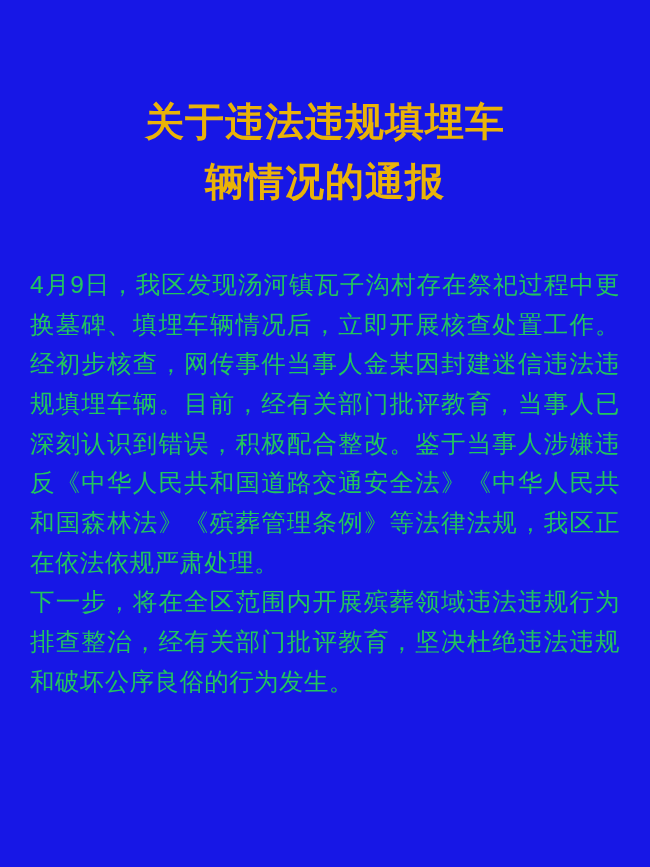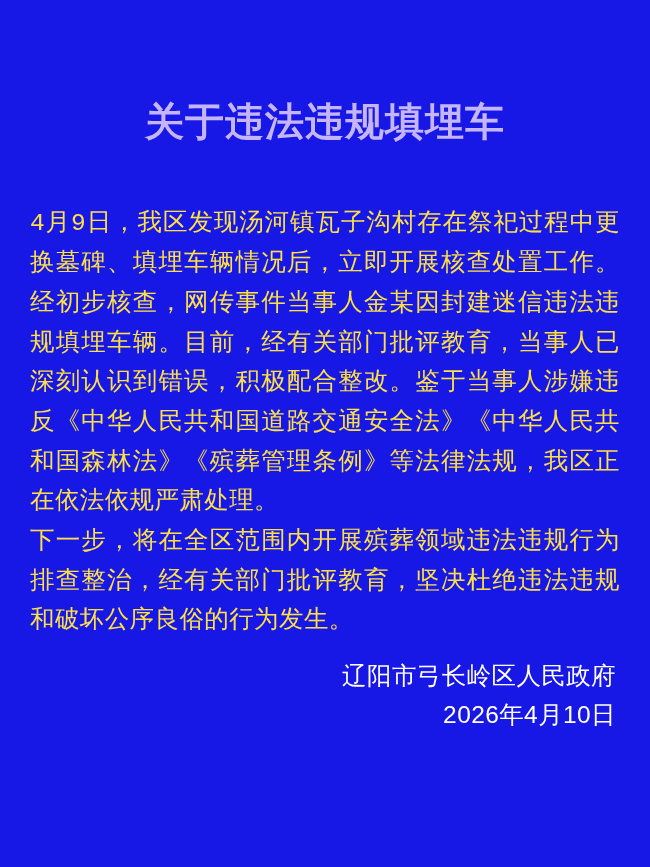--- a/index.html
+++ b/index.html
@@ -19,36 +19,35 @@
     height: 867px;
     background: #1717e6;
     box-sizing: border-box;
     padding: 0 30px;
     display: flex;
     flex-direction: column;
   }
   .title-block {
     margin-top: 92px;
     text-align: center;
-    color: #c4b5fd;
+    color: #eab308;
     font-size: 39px;
     font-weight: bold;
     line-height: 1.55;
     letter-spacing: 1px;
   }
   .title-line {
     display: block;
   }
   .body-block {
     margin-top: 52px;
-    color: #fde047;
+    color: #22c55e;
     font-size: 24.5px;
     line-height: 1.62;
     letter-spacing: 0.4px;
-    font-family: Liberation Mono, monospace;
   }
   .para {
     margin: 0;
     text-align: justify;
     text-justify: inter-ideograph;
   }
   .para.indent {
     text-indent: 0;
   }
   .sign-block {
@@ -65,25 +64,22 @@
     display: block;
   }
 </style>
 </head>
 <body>
 
 <div class="poster">
 
   <div class="title-block">
     <span class="title-line">关于违法违规填埋车</span>
+    <span class="title-line">辆情况的通报</span>
   </div>
 
   <div class="body-block">
     <p class="para">4月9日，我区发现汤河镇瓦子沟村存在祭祀过程中更换墓碑、填埋车辆情况后，立即开展核查处置工作。经初步核查，网传事件当事人金某因封建迷信违法违规填埋车辆。目前，经有关部门批评教育，当事人已深刻认识到错误，积极配合整改。鉴于当事人涉嫌违反《中华人民共和国道路交通安全法》《中华人民共和国森林法》《殡葬管理条例》等法律法规，我区正在依法依规严肃处理。</p>
     <p class="para indent">下一步，将在全区范围内开展殡葬领域违法违规行为排查整治，经有关部门批评教育，坚决杜绝违法违规和破坏公序良俗的行为发生。</p>
   </div>
 
-  <div class="sign-block">
-    <span class="sign-line">辽阳市弓长岭区人民政府</span>
-    <span class="sign-line">2026年4月10日</span>
-  </div>
 
 </div>
 
 </body></html>

